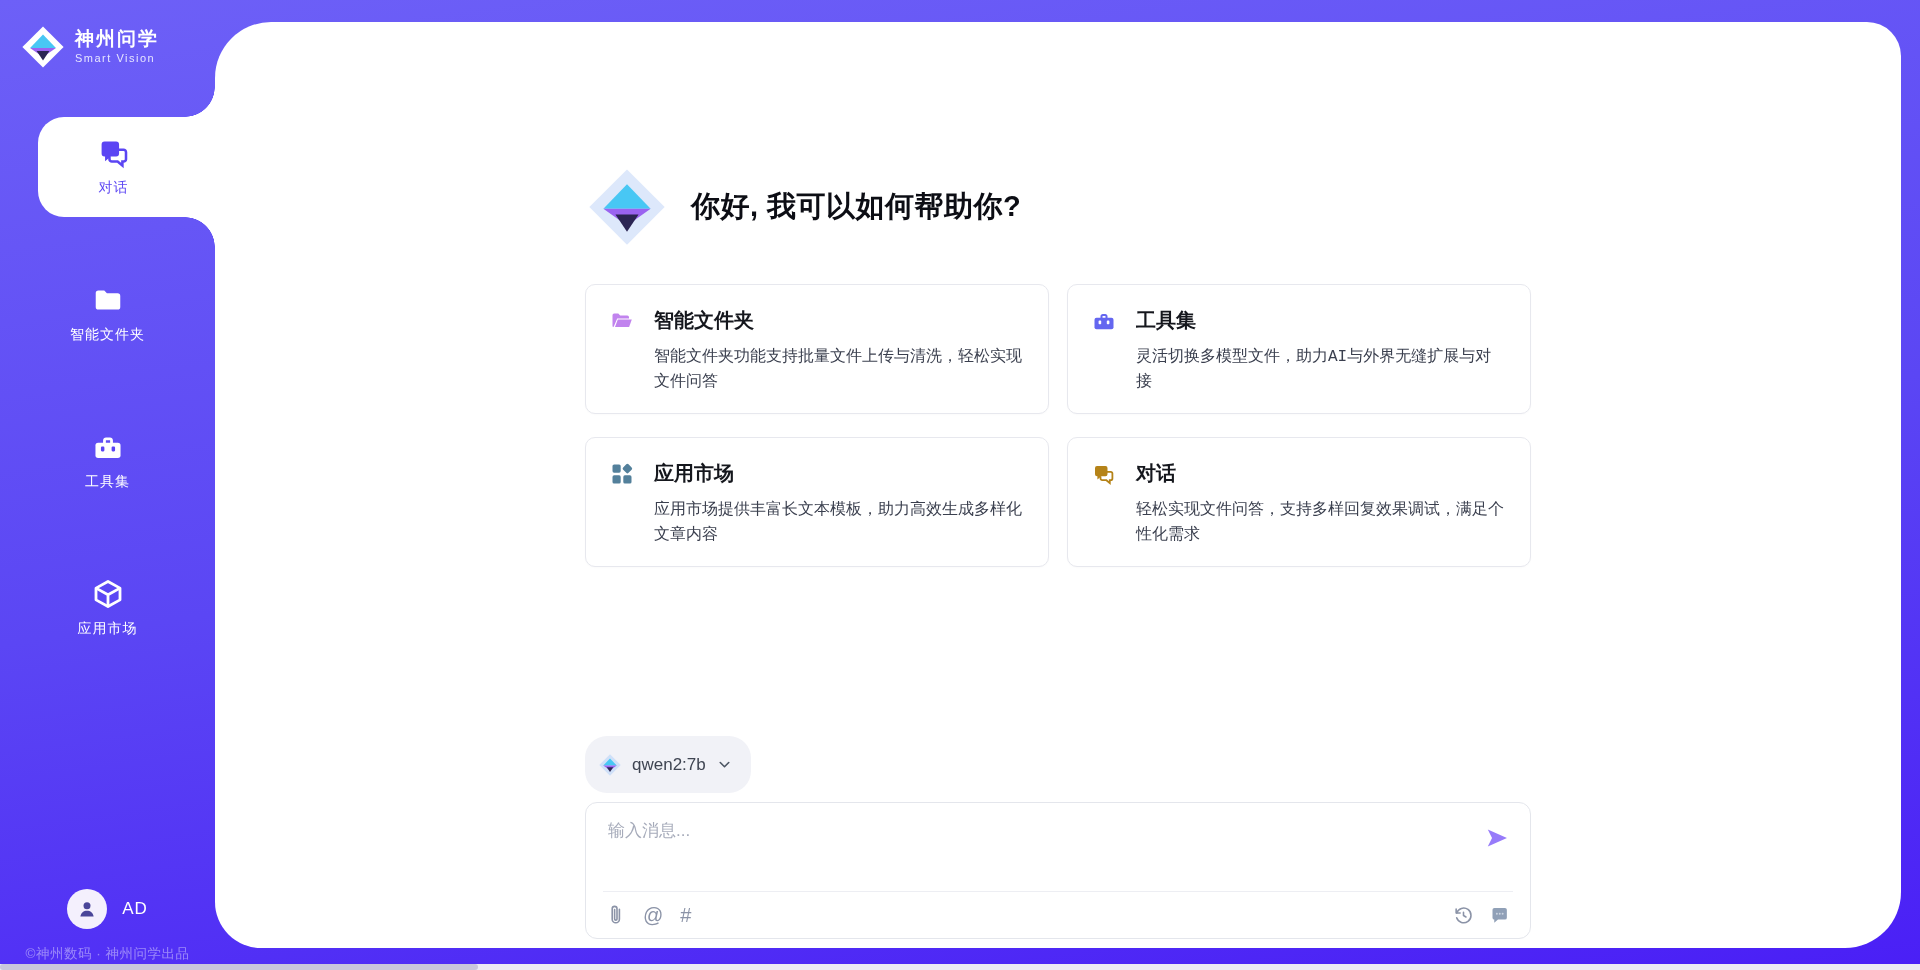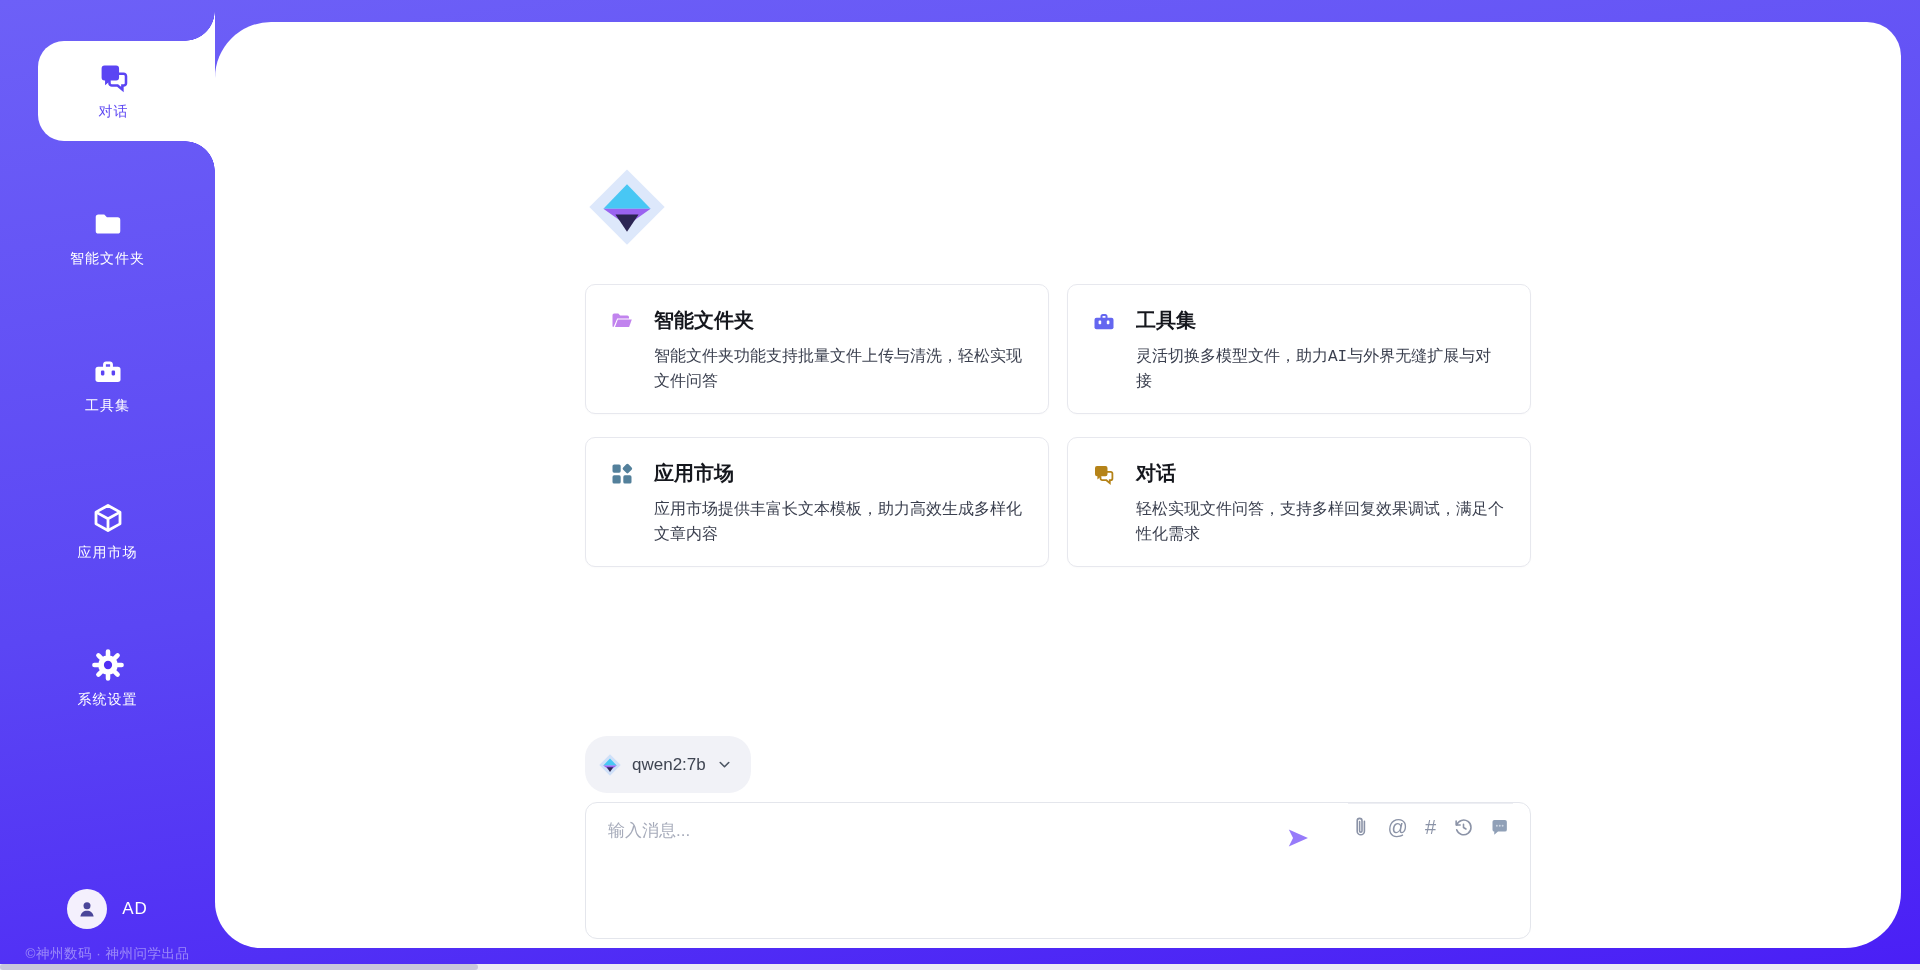--- a/index.html
+++ b/index.html
@@ -38,21 +38,21 @@
 
   .model-select {
     margin-top:169px; width:fit-content; height:57px;
     display:flex; align-items:center; gap:10px;
     padding:0 18px 0 13px; background:#f1f2f7; border-radius:22px;
     font-size:17px; color:#3f4552; cursor:pointer;
   }
 
   .composer {
     margin-top:9px; height:137px; border:1.5px solid #e4e6ec; border-radius:12px;
-    display:flex; flex-direction:row; background:#fff;
+    display:flex; flex-direction:column; background:#fff;
   }
   .composer-top { flex:1; display:flex; padding:14px 18px 0 20px; }
   .composer-top textarea {
     flex:1; border:none; outline:none; resize:none; background:transparent;
     font-family:"Liberation Sans", sans-serif; font-size:17px; color:#333848;
   }
   .composer-top textarea::placeholder { color:#a6abba; }
   .send-btn { flex:0 0 auto; margin:8px 2px 0 10px; cursor:pointer; }
   .composer-bottom {
     height:47px; margin:0 17px; border-top:1px solid #edeef3;
@@ -119,20 +119,21 @@
   <div class="main-panel">
     <div class="content">
 
       <div class="hero">
         <svg width="84" height="84" viewBox="0 0 48 48">
           <polygon points="24 2.5 45.5 24 24 45.5 2.5 24" fill="#dde8fb"></polygon>
           <polygon points="24 11 37.5 25 10.5 25" fill="#48c7f4"></polygon>
           <polygon points="10.5 25 37.5 25 24 34.5" fill="#9a63f0"></polygon>
           <polygon points="17.4 28.3 30.6 28.3 24 38.2" fill="#2b2553"></polygon>
         </svg>
+        <div class="hero-title">你好, 我可以如何帮助你?</div>
       </div>
 
       <div class="cards">
 
         <div class="card">
           <div class="card-head">
             <span class="card-icon">
               <svg width="24" height="24" viewBox="0 0 24 24">
                   <g fill="#c183ee">
                 <path d="M2.5 6.2a1.7 1.7 0 0 1 1.7-1.7h4.1l1.9 2h7.1a1.7 1.7 0 0 1 1.7 1.7v1.2H7.2L3.6 18l-1.1-.4z"></path>
@@ -244,20 +245,32 @@
             </span>
           </span>
         </div>
       </div>
 
     </div>
   </div>
 
   <div class="sidebar">
 
+    <div class="logo-row">
+      <svg width="46" height="46" viewBox="0 0 48 48">
+        <polygon points="24 2.5 45.5 24 24 45.5 2.5 24" fill="#ffffff"></polygon>
+        <polygon points="24 11 37.5 25 10.5 25" fill="#48c7f4"></polygon>
+        <polygon points="10.5 25 37.5 25 24 34.5" fill="#9a63f0"></polygon>
+        <polygon points="17.4 28.3 30.6 28.3 24 38.2" fill="#2b2553"></polygon>
+      </svg>
+      <span class="logo-text">
+        <span class="logo-title">神州问学</span>
+        <span class="logo-sub">Smart Vision</span>
+      </span>
+    </div>
 
     <div class="nav">
 
       <div class="nav-item active">
         <svg width="32" height="32" viewBox="0 0 24 24">
           <path d="M15.8 5.6a2.2 2.2 0 0 0-2.2-2.2H4.9a2.2 2.2 0 0 0-2.2 2.2v6.8a2.2 2.2 0 0 0 2.2 2.2h.4v3.5l4.3-3.5h4a2.2 2.2 0 0 0 2.2-2.2z" fill="#5b45f3"></path>
           <path d="M11.8 9.6h7.4a1.8 1.8 0 0 1 1.8 1.8v5.2a1.8 1.8 0 0 1-1.8 1.8h-.9v3l-3.6-3h-4.3a1.8 1.8 0 0 1-1.8-1.8v-2" fill="none" stroke="#5b45f3" stroke-width="1.9"></path>
         </svg>
         <span class="nav-label">对话</span>
       </div>
@@ -284,30 +297,20 @@
       <div class="nav-item">
         <svg width="32" height="32" viewBox="0 0 24 24">
           <g fill="none" stroke="#ffffff" stroke-width="2.1" stroke-linejoin="round">
             <polygon points="12 2.6 21 7.6 21 16.4 12 21.4 3 16.4 3 7.6"></polygon>
             <path d="M3 7.6l9 5 9-5M12 12.6v8.8"></path>
           </g>
         </svg>
         <span class="nav-label">应用市场</span>
       </div>
 
-      <div class="nav-item">
-        <svg width="32" height="32" viewBox="0 0 24 24">
-          <g stroke="#ffffff" stroke-width="3.4" stroke-linecap="round">
-            <path d="M19.2 12h3M12 19.2v3M4.8 12h-3M12 4.8v-3M17.1 17.1l2.1 2.1M6.9 17.1l-2.1 2.1M6.9 6.9L4.8 4.8M17.1 6.9l2.1-2.1"></path>
-          </g>
-          <circle cx="12" cy="12" r="7.4" fill="#ffffff"></circle>
-          <circle cx="12" cy="12" r="3.1" fill="#5130f4"></circle>
-        </svg>
-        <span class="nav-label">系统设置</span>
-      </div>
 
     </div>
 
     <div class="user-row">
       <span class="avatar">
         <svg width="24" height="24" viewBox="0 0 24 24">
           <g fill="#4a4699">
             <circle cx="12" cy="8.8" r="3.5"></circle>
             <path d="M5.4 19.6c.6-4 3.2-5.8 6.6-5.8s6 1.8 6.6 5.8z"></path>
           </g>

